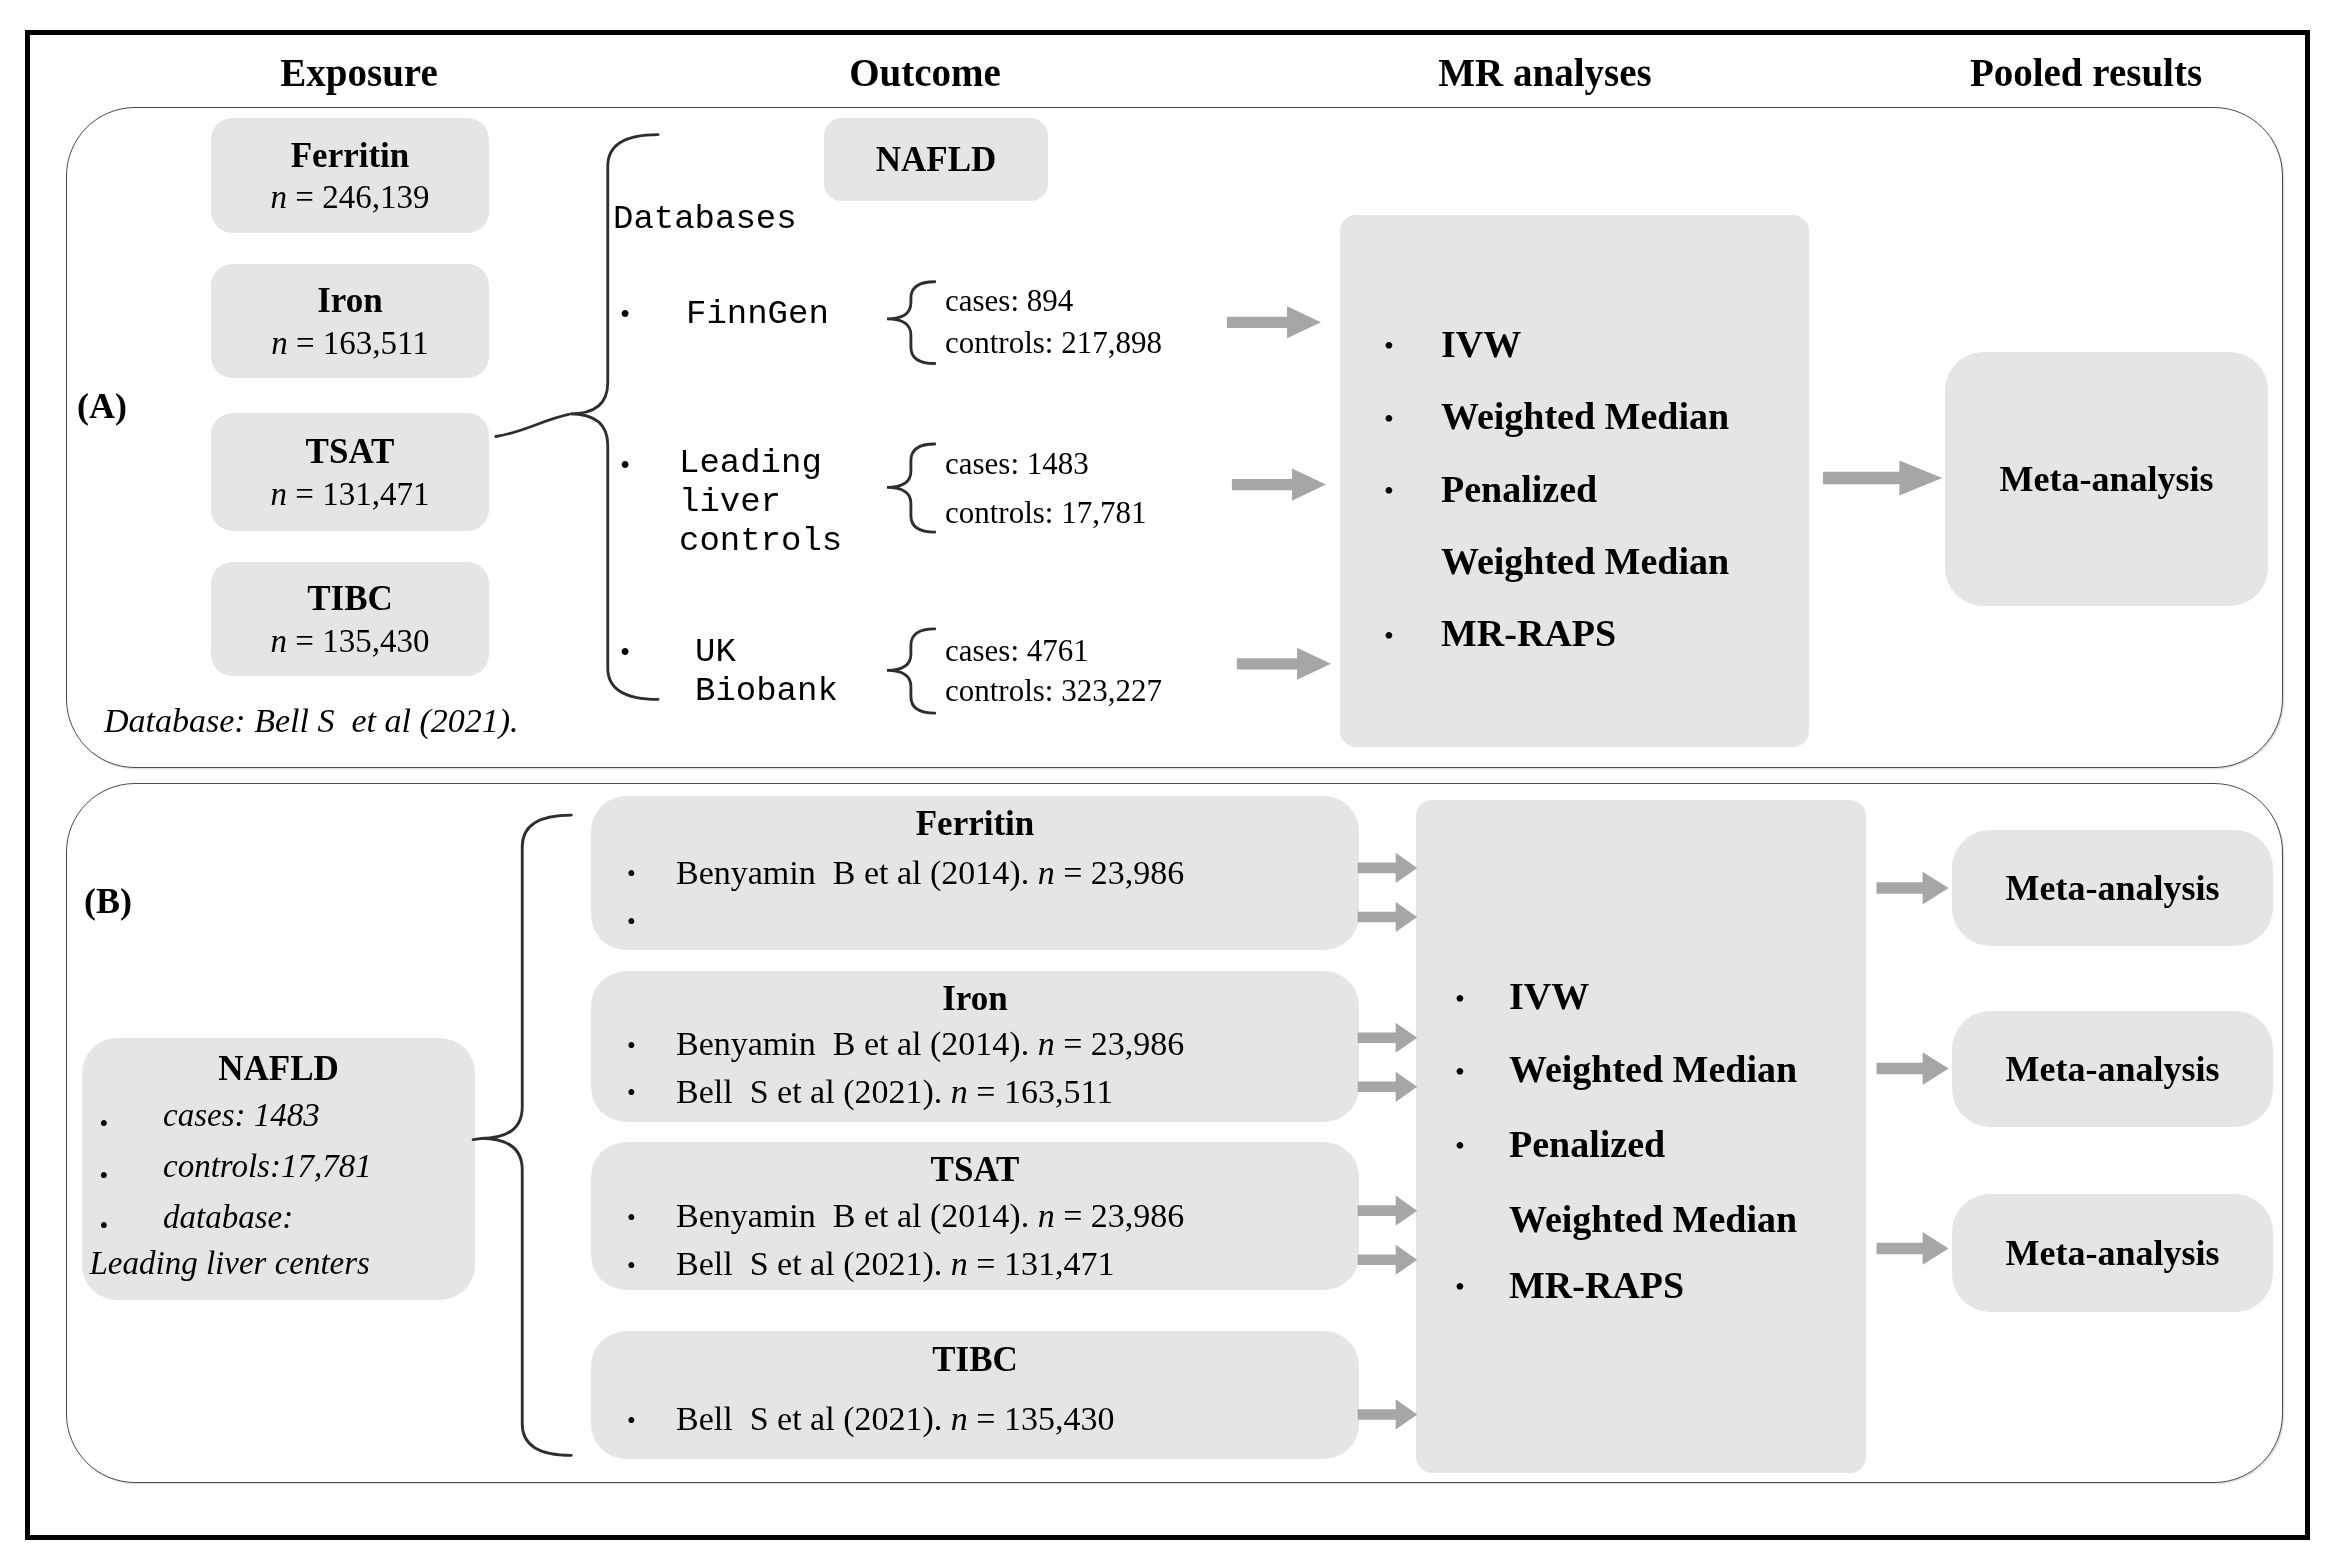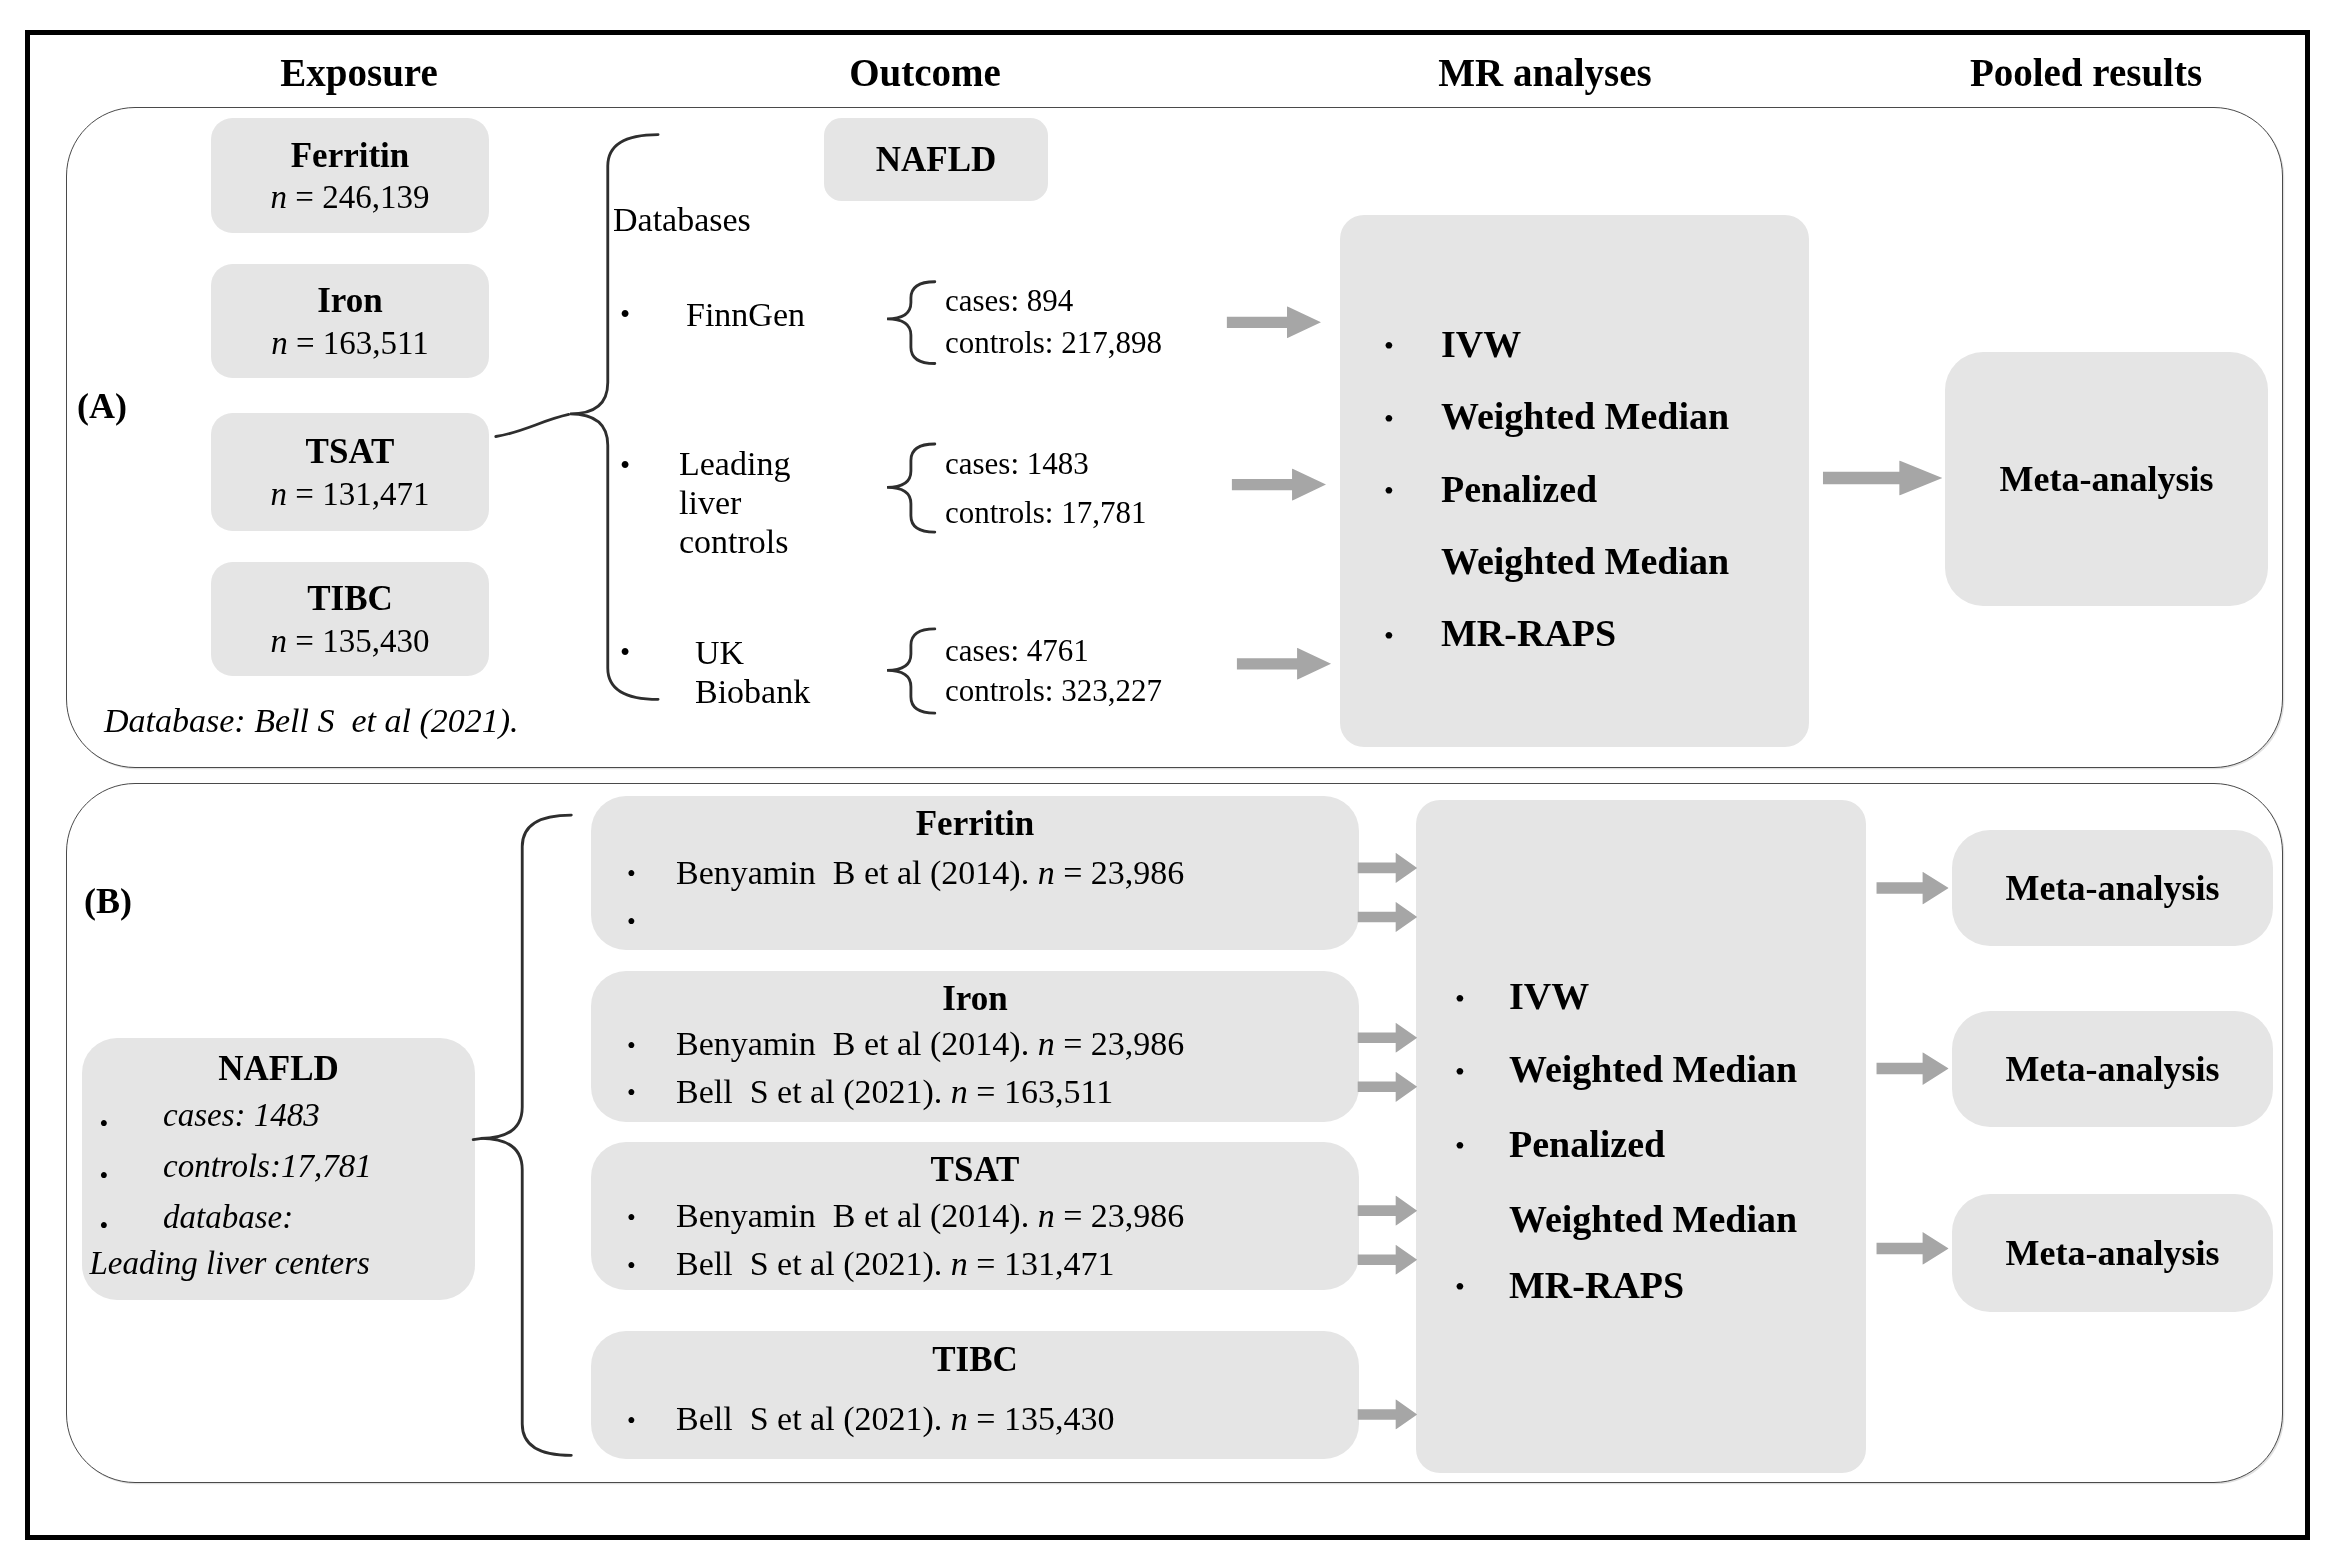--- a/index.html
+++ b/index.html
@@ -7,25 +7,25 @@
   [data-bind]{white-space:pre-wrap;}
   .outer{position:absolute;left:25px;top:30px;width:2275px;height:1500px;border:5px solid #000;}
   .panel{position:absolute;background:#fff;border:1.9px solid #4a4a4a;border-radius:69px;box-shadow:1.3px 1.3px 0 rgba(0,0,0,0.12);}
   .hdr{position:absolute;width:302px;height:45px;line-height:45px;text-align:center;font-size:39px;font-weight:bold;}
   .panel-label{position:absolute;font-size:36px;font-weight:bold;}
   .gbox{position:absolute;background:#e5e5e5;}
   .exp-box{width:278px;border-radius:21.4px;text-align:center;display:flex;flex-direction:column;justify-content:center;gap:3.8px;}
   .exp-title{font-size:35px;font-weight:bold;line-height:40px;}
   .exp-n{font-size:33px;line-height:36px;}
   .nvar{font-style:italic;}
-  .txt{position:absolute;font-size:34px;line-height:39px;}
+  .txt{position:absolute;font-size:34px;line-height:39px;font-family:Liberation Mono, monospace;}
   .cc{position:absolute;font-size:31px;line-height:38px;text-align:right;}
   .dot::before{content:"•";}
   .dot{position:absolute;font-size:29px;line-height:35px;}
-  .mr-box{border-radius:24px;}
+  .mr-box{border-radius:16px;}
   .mr-row{position:absolute;height:48px;line-height:48px;font-size:38px;font-weight:bold;}
   .mr-dot{position:absolute;font-size:28px;}
   .meta-box{border-radius:38px;display:flex;align-items:center;justify-content:center;font-size:36px;font-weight:bold;}
   .note{position:absolute;font-size:34px;font-style:italic;line-height:40px;}
   .bbox{border-radius:35px;}
   .bx-title{position:absolute;width:100%;text-align:center;font-size:35px;font-weight:bold;line-height:40px;}
   .ref{position:absolute;font-size:34px;line-height:39px;}
   .nafldb-item{position:absolute;font-size:33px;font-style:italic;line-height:38px;}
   .center2{}
   .overlay{position:absolute;left:0;top:0;width:2330px;height:1561px;pointer-events:none;}

